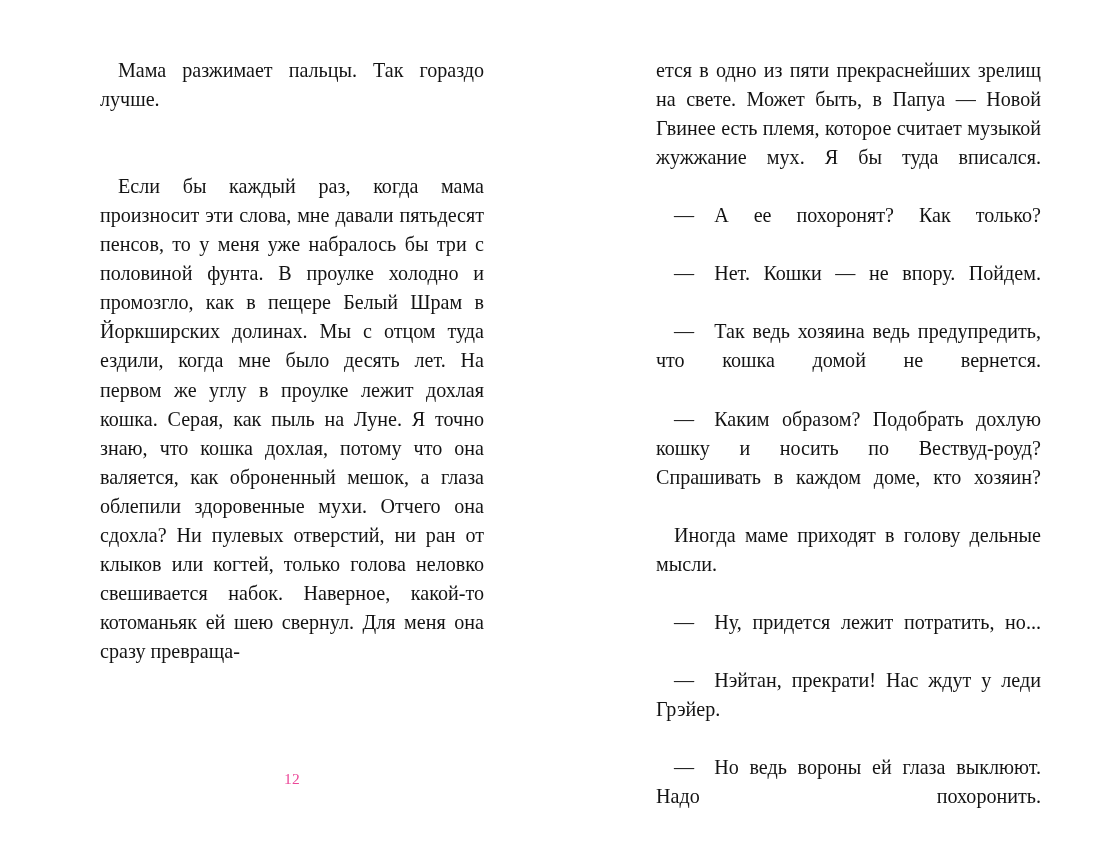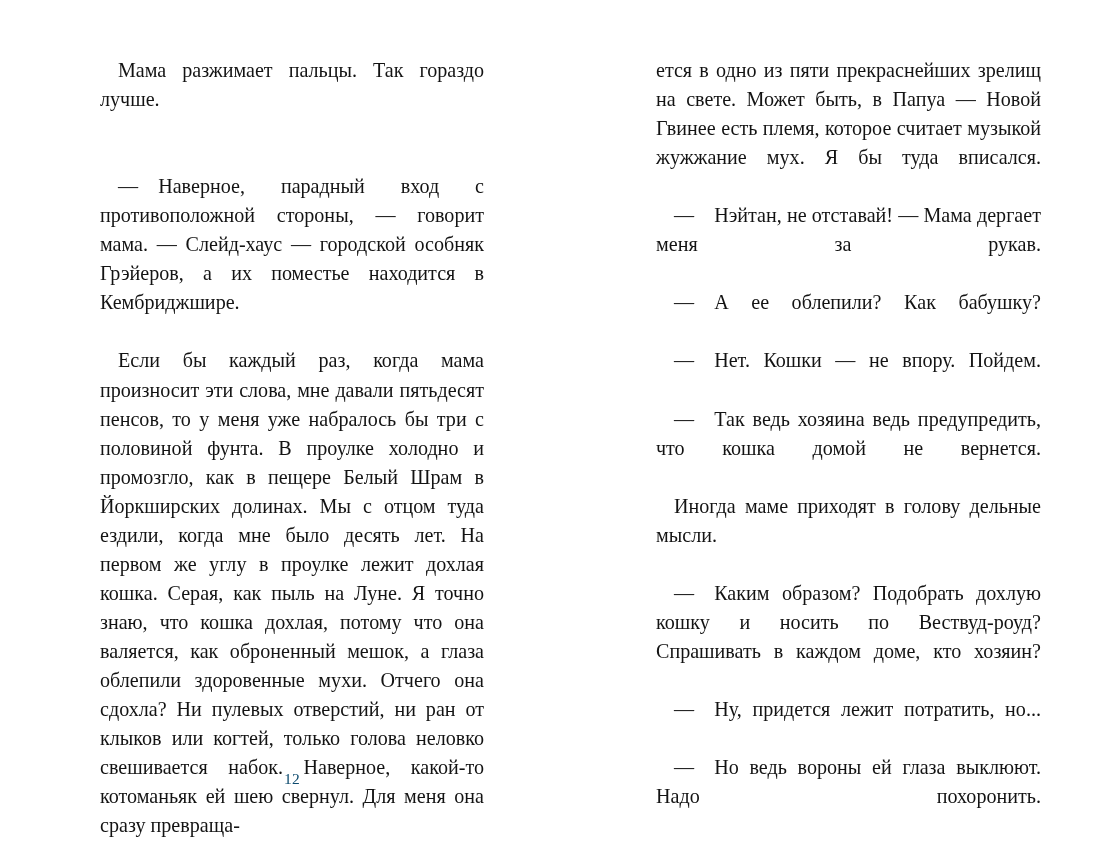--- a/index.html
+++ b/index.html
@@ -72,46 +72,45 @@
 
   
   .folio {
     position: absolute;
     top: 770px;
     left: 0;
     width: 100%;
     text-align: center;
     font-size: 15.5px;
     line-height: 18px;
-    color: #0c4a6e;
+    color: #ec4899;
     letter-spacing: 0.3px;
   }
 </style>
 </head>
 <body>
 
 <div class="page-spread">
 
   <div class="page page-left">
     <div class="text-block">
         <p class="para">Мама разжимает пальцы. Так гораздо лучше.</p>
         <div class="scene-break"></div>
-        <p class="para dialogue"><span class="dash">—</span>  <span>Наверное, парадный вход с противоположной стороны, — говорит мама. — Слейд-хаус — городской особняк Грэйеров, а их поместье находится в Кембриджшире.</span></p>
         <p class="para runs-on">Если бы каждый раз, когда мама произносит эти слова, мне давали пятьдесят пенсов, то у меня уже набралось бы три с половиной фунта. В проулке холодно и промозгло, как в пещере Белый Шрам в Йоркширских долинах. Мы с отцом туда ездили, когда мне было десять лет. На первом же углу в проулке лежит дохлая кошка. Серая, как пыль на Луне. Я точно знаю, что кошка дохлая, потому что она валяется, как оброненный мешок, а глаза облепили здоровенные мухи. Отчего она сдохла? Ни пулевых отверстий, ни ран от клыков или когтей, только голова неловко свешивается набок. Наверное, какой-то котоманьяк ей шею свернул. Для меня она сразу превраща-</p>
       </div>
     <div class="folio">12</div>
   </div>
 
   <div class="page page-right">
     <div class="text-block">
         <p class="para" style="text-indent: 0px;">ется в одно из пяти прекраснейших зрелищ на свете. Может быть, в Папуа — Новой Гвинее есть племя, которое считает музыкой жужжание мух. Я бы туда вписался.</p>
-        <p class="para dialogue"><span class="dash">—</span>  <span>Нэйтан, не отставай! — Мама дергает меня за рукав.</span></p>
-        <p class="para dialogue"><span class="dash">—</span>  <span>А ее облепили? Как бабушку?</span></p>
+        <p class="para dialogue"><span class="dash">—</span>  <span>А ее похоронят? Как только?</span></p>
         <p class="para dialogue"><span class="dash">—</span>  <span>Нет. Кошки — не впору. Пойдем.</span></p>
         <p class="para dialogue"><span class="dash">—</span>  <span>Так ведь хозяина ведь предупредить, что кошка домой не вернется.</span></p>
+        <p class="para dialogue"><span class="dash">—</span>  <span>Каким образом? Подобрать дохлую кошку и носить по Вествуд-роуд? Спрашивать в каждом доме, кто хозяин?</span></p>
         <p class="para">Иногда маме приходят в голову дельные мысли.</p>
-        <p class="para dialogue"><span class="dash">—</span>  <span>Каким образом? Подобрать дохлую кошку и носить по Вествуд-роуд? Спрашивать в каждом доме, кто хозяин?</span></p>
         <p class="para dialogue"><span class="dash">—</span>  <span>Ну, придется лежит потратить, но...</span></p>
+        <p class="para dialogue"><span class="dash">—</span>  <span>Нэйтан, прекрати! Нас ждут у леди Грэйер.</span></p>
         <p class="para dialogue"><span class="dash">—</span>  <span>Но ведь вороны ей глаза выклюют. Надо похоронить.</span></p>
       </div>
   </div>
 
 </div>
 
 </body></html>

